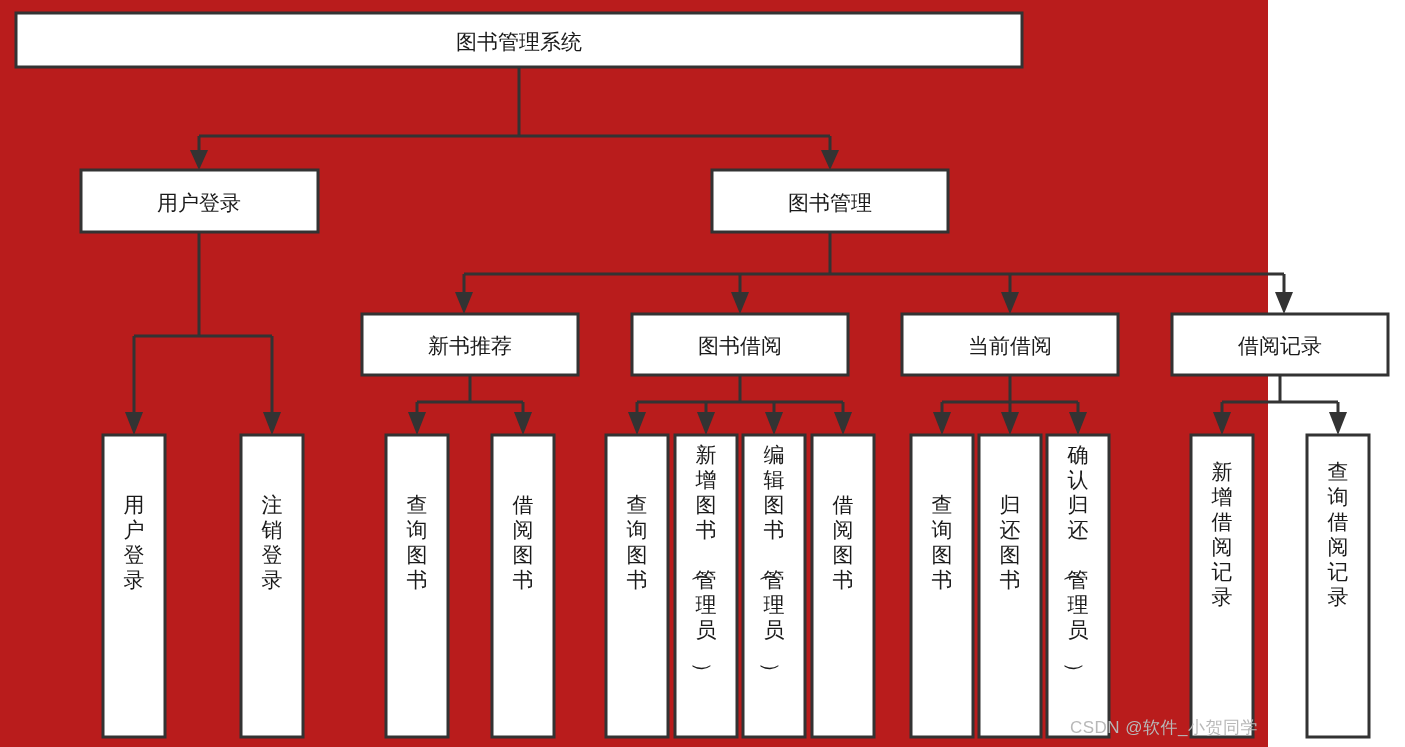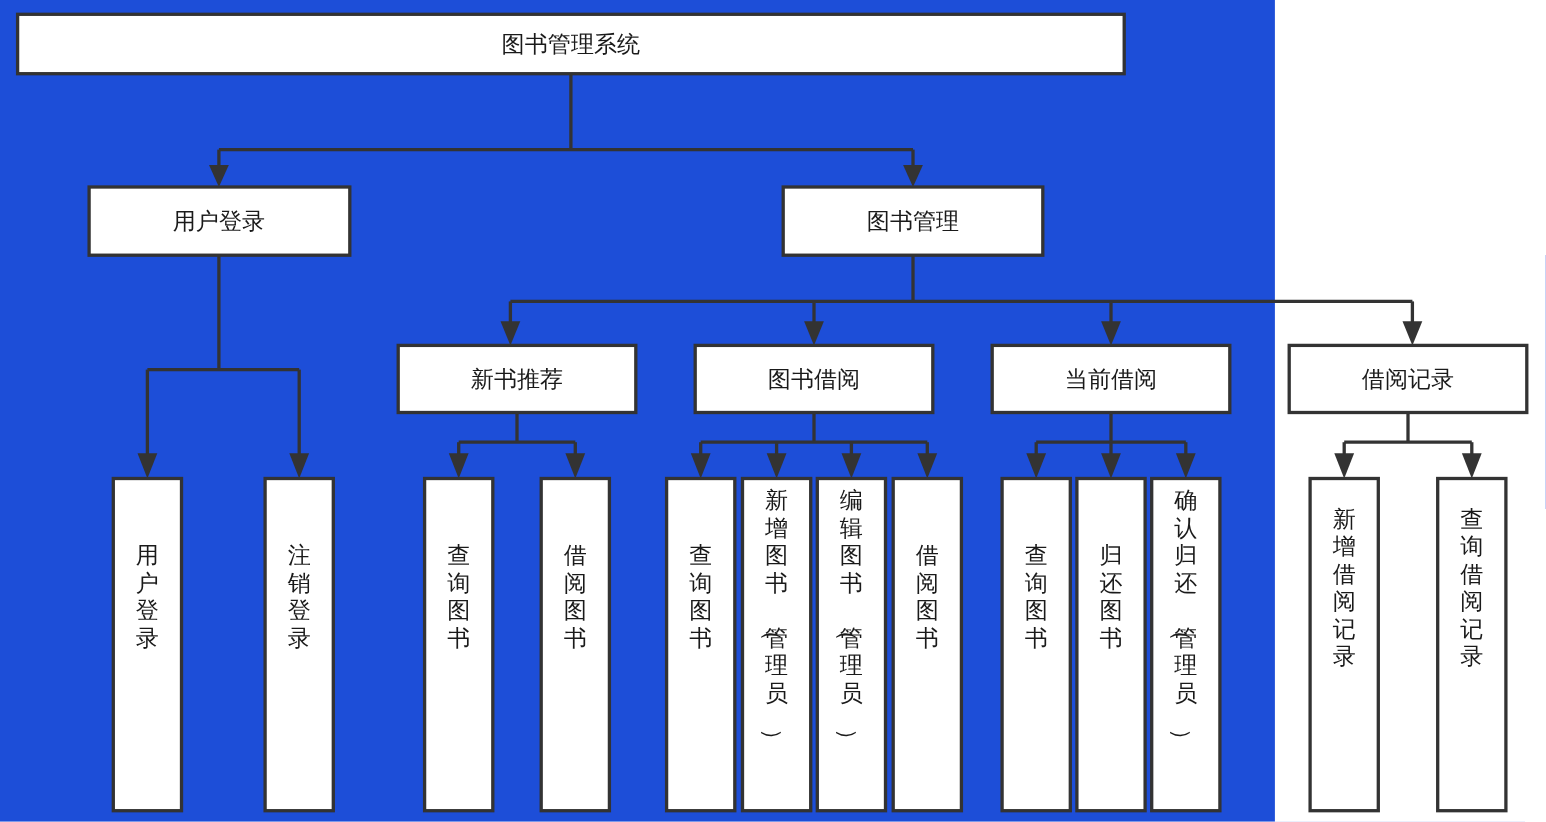--- a/index.html
+++ b/index.html
@@ -8,23 +8,23 @@
     background: #ffffff;
   }
   body {
     width: 1405px;
     height: 747px;
     font-family: "Liberation Sans", "DejaVu Sans", sans-serif;
     overflow: hidden;
   }
   #diagram-root {
     position: relative;
-    width: 1159px;
+    width: 1268px;
     height: 747px;
-    background: #1d4ed8;
+    background: #b91c1c;
   }
   svg.canvas {
     position: absolute;
     left: 0;
     top: 0;
     width: 1405px;
     height: 747px;
   }
   .node-box {
     fill: #ffffff;
@@ -230,13 +230,14 @@
       <text class="node-label-vert" x="1222" y="479"><tspan x="1222" dy="0">新</tspan><tspan x="1222" dy="25">增</tspan><tspan x="1222" dy="25">借</tspan><tspan x="1222" dy="25">阅</tspan><tspan x="1222" dy="25">记</tspan><tspan x="1222" dy="25">录</tspan></text>
     </g>
 
     <g>
       <rect class="node-box" x="1307" y="435" width="62" height="302"></rect>
       <text class="node-label-vert" x="1338" y="479"><tspan x="1338" dy="0">查</tspan><tspan x="1338" dy="25">询</tspan><tspan x="1338" dy="25">借</tspan><tspan x="1338" dy="25">阅</tspan><tspan x="1338" dy="25">记</tspan><tspan x="1338" dy="25">录</tspan></text>
     </g>
 
   </svg>
 
+  <div class="watermark">CSDN @软件_小贺同学</div>
 </div>
 
 </body></html>

